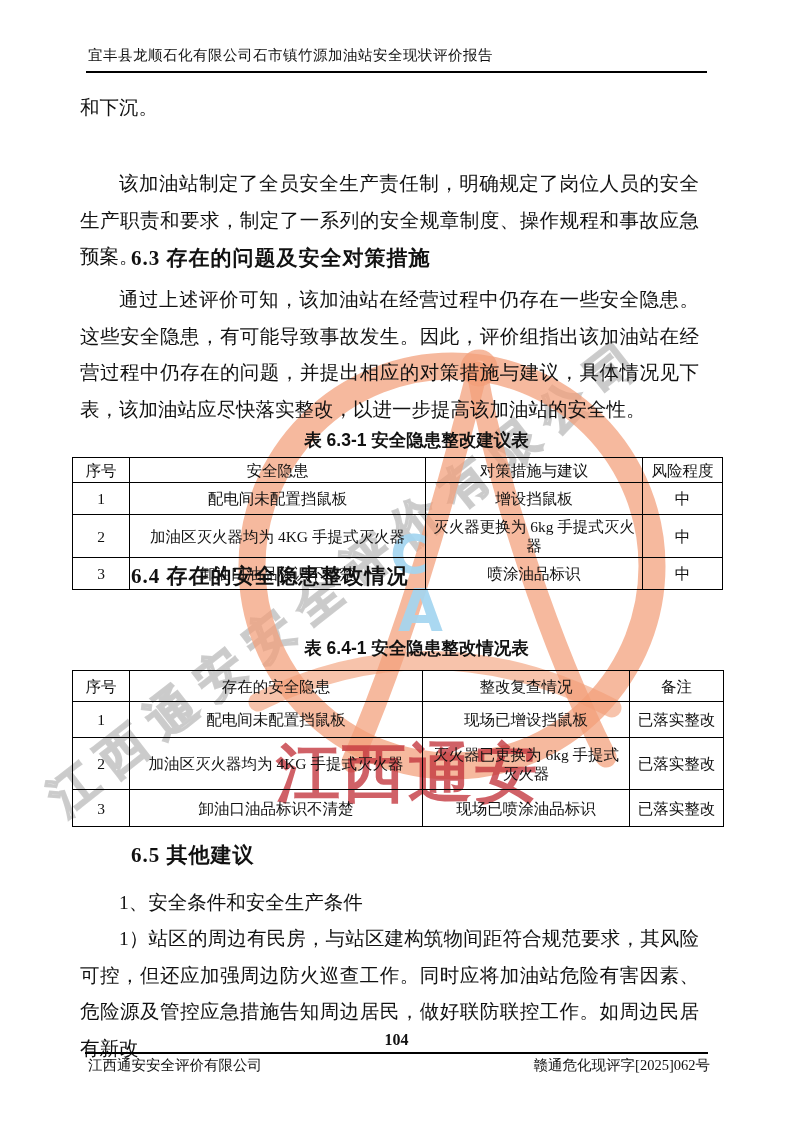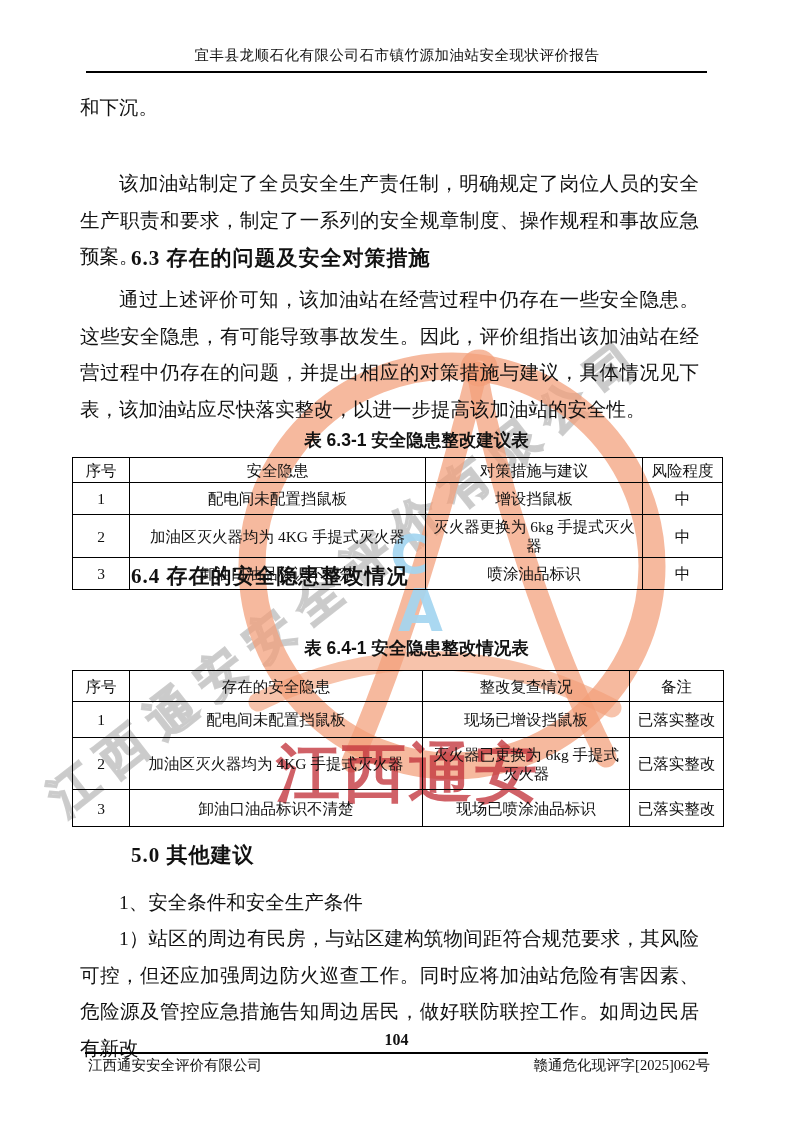--- a/index.html
+++ b/index.html
@@ -31,21 +31,21 @@
     position:absolute; font-weight:bold; line-height:1;
     color:rgba(163,213,240,0.92);
     font-family:"DejaVu Sans","Liberation Sans",sans-serif;
   }
   .wm-mono.top { left:390px; top:528px; font-size:54px; }
   .wm-mono.bottom { left:398px; top:582px; font-size:58px; }
   
   .content { position:absolute; inset:0; z-index:1; }
   .hdr-title {
     position:absolute; top:46px; left:88px; width:618px;
-    text-align:center; font-size:14.5px; letter-spacing:0.5px;
+    font-size:14.5px; letter-spacing:0.5px;
   }
   .hdr-line { position:absolute; top:71px; left:86px; width:621px; border-top:2px solid #000; }
   .para { position:absolute; left:80px; width:619px; font-size:19.5px; line-height:36.5px;
           text-align:justify; }
   .indent { text-indent:2em; }
   .p-cont { top:90px; }
   .p-item4 { top:128px; }
   .p-item4-body { top:166px; }
   .h-sec { position:absolute; left:131px; font-size:21px; font-weight:bold; letter-spacing:1px; }
   .h-63 { top:244px; }
@@ -188,21 +188,21 @@
       </tr>
       <tr class="r3">
         <td>3</td>
         <td>卸油口油品标识不清楚</td>
         <td>现场已喷涂油品标识</td>
         <td>已落实整改</td>
       </tr>
     </tbody>
       </table>
 
-    <div class="h-sec h-65">5.0 其他建议</div>
+    <div class="h-sec h-65">6.5 其他建议</div>
 
     <div class="para p-65-item indent">1、安全条件和安全生产条件</div>
 
     <div class="para p-65-body indent">1）站区的周边有民房，与站区建构筑物间距符合规范要求，其风险可控，但还应加强周边防火巡查工作。同时应将加油站危险有害因素、危险源及管控应急措施告知周边居民，做好联防联控工作。如周边民居有新改</div>
 
     <div class="pg-num">104</div>
     <div class="ftr-line"></div>
     <div class="ftr-left">江西通安安全评价有限公司</div>
     <div class="ftr-right">赣通危化现评字[2025]062号</div>
   </div>

